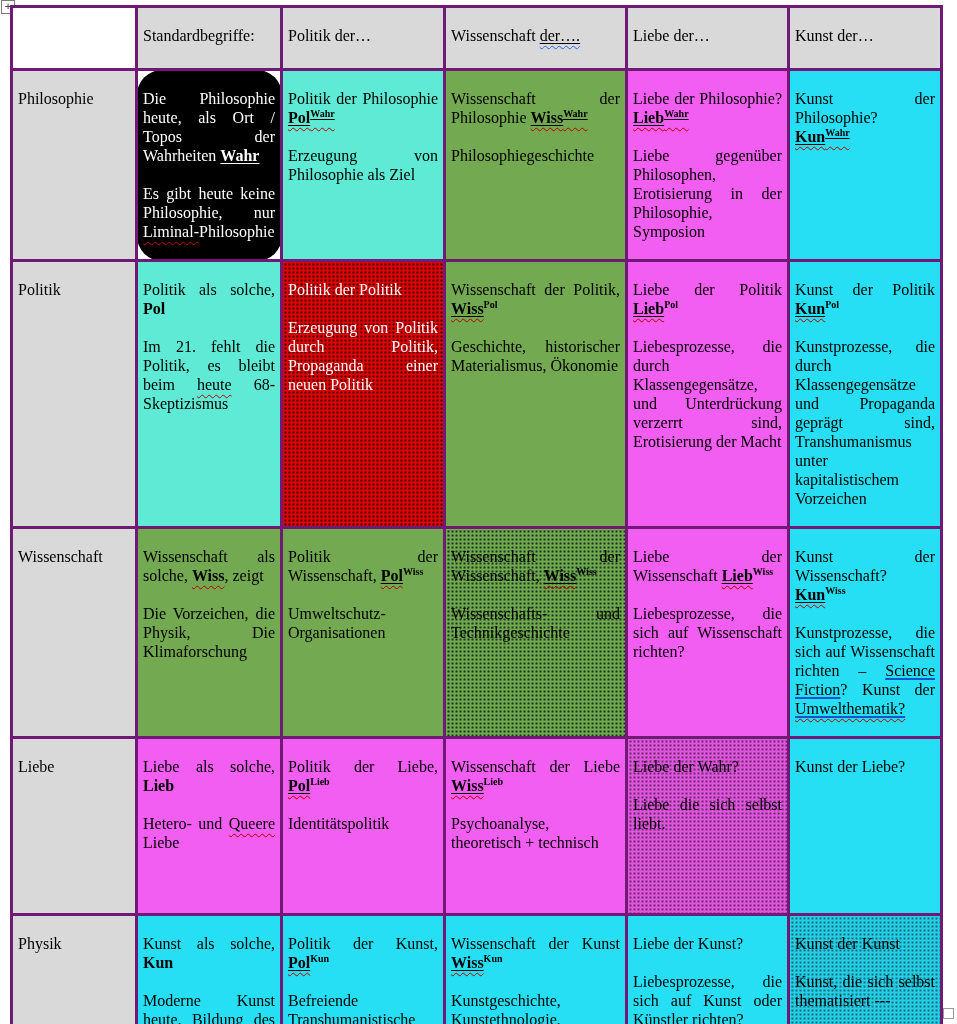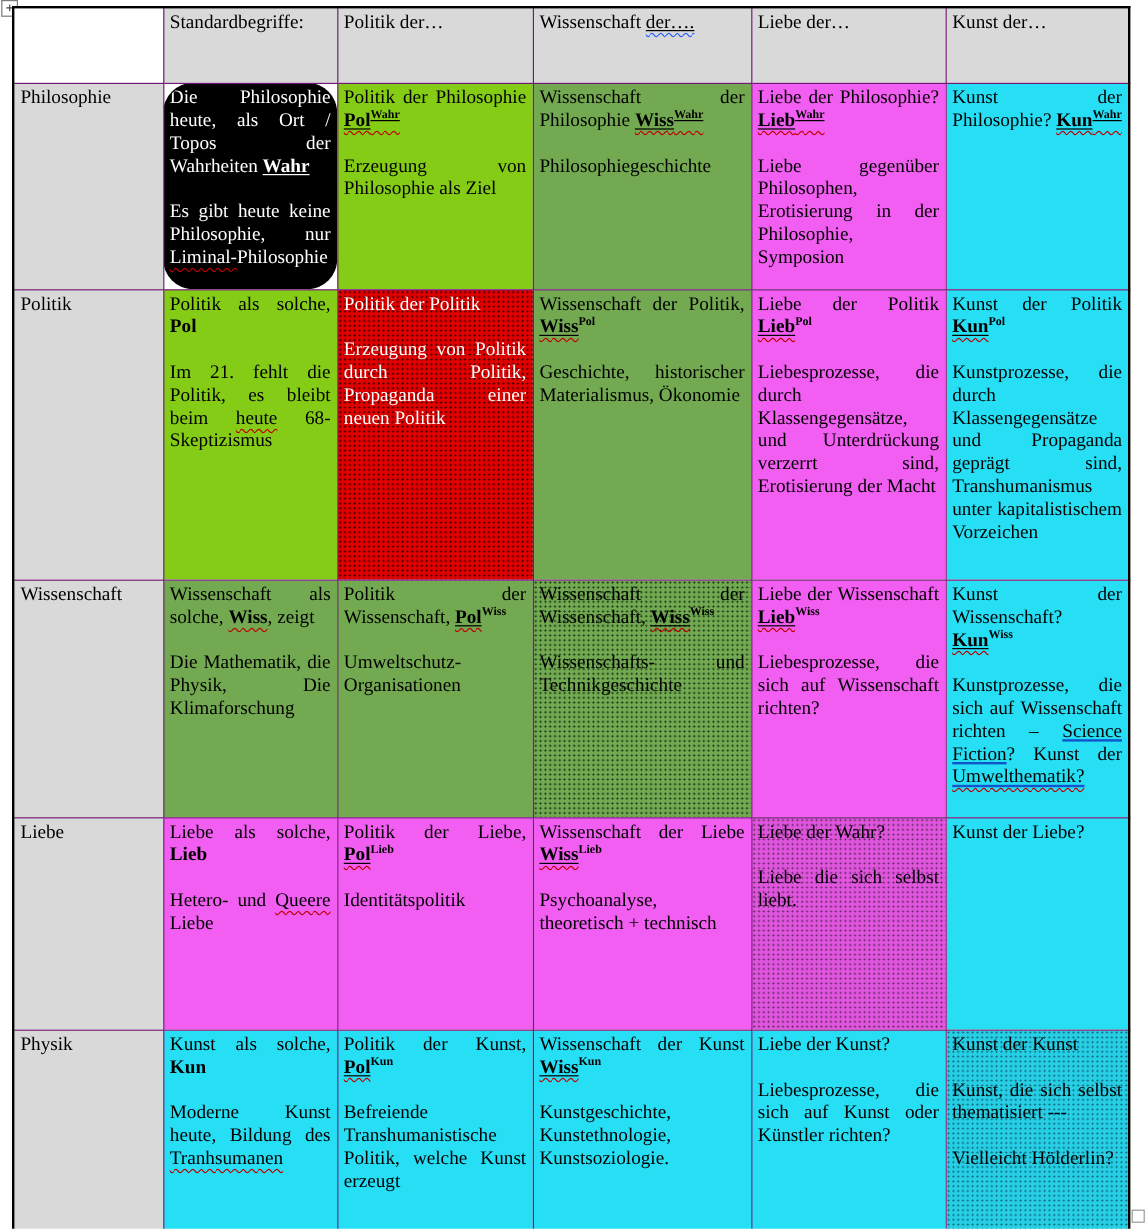--- a/index.html
+++ b/index.html
@@ -17,37 +17,37 @@
   .resize-handle{
     position:absolute;left:943px;top:1008px;width:9px;height:9px;
     border:1px solid #9a9a9a;background:#fff;
   }
   table#matrix{
     border-collapse:collapse;table-layout:fixed;
     position:absolute;left:10px;top:5px;
     border:2px solid #000;border-bottom-width:3px;
   }
   #matrix th,#matrix td{
-    border:1px solid #701a75;vertical-align:top;
-    padding:2px 5px;font-size:16px;line-height:19px;
+    border:3px solid #701a75;vertical-align:top;
+    padding:18px 5px;font-size:16px;line-height:19px;
     font-weight:normal;text-align:left;overflow:hidden;word-wrap:break-word;margin-left:40px;
   }
   #matrix td.body{text-align:justify;}
   .para{margin:0;min-height:19px;}
   sup{font-size:10px;line-height:0;}
   .b{font-weight:bold;}
   .u{text-decoration:underline;text-decoration-thickness:1px;text-underline-offset:2px;}
   .sq-red{text-decoration:underline;text-decoration-style:wavy;text-decoration-color:#c00000;text-decoration-thickness:1px;text-underline-offset:4px;}
   .sq-blue{text-decoration:underline;text-decoration-style:wavy;text-decoration-color:#2962ff;text-decoration-thickness:1px;text-underline-offset:4px;}
   .link-ul{text-decoration:underline;text-decoration-color:#1155cc;text-decoration-thickness:2px;text-underline-offset:2px;}
   
   .s-white{background:#ffffff;}
   .s-gray{background:#d9d9d9;}
   .s-black{background:#000000;color:#ffffff;border-radius:25px;}
-  .s-red{background:#84cc16;}
+  .s-red{background:#5eead4;}
   .s-redpat{background-color:#e00000;color:#ffffff;
     background-image:radial-gradient(circle,#3a0000 27%,transparent 31%);background-size:4px 4px;}
   .s-green{background:#73a951;}
   .s-greenpat{background-color:#73a951;
     background-image:radial-gradient(circle,#173817 27%,transparent 31%);background-size:4px 4px;}
   .s-magenta{background:#f25df2;}
   .s-magentapat{background-color:#e055de;
     background-image:radial-gradient(circle,#6e2a6e 27%,transparent 31%);background-size:4px 4px;}
   .s-cyan{background:#27dff5;}
   .s-cyanpat{background-color:#27cfe5;
@@ -130,21 +130,21 @@
             <p class="para"><span>Kunst der Politik </span><span class="sq-red"><span class="b u">Kun</span></span><sup class="b">Pol</sup></p>
             <p class="para"></p>
             <p class="para"><span>Kunstprozesse, die durch Klassengegensätze und Propaganda geprägt sind, Transhumanismus unter kapitalistischem Vorzeichen</span></p>
           </td>
         </tr>
         <tr style="height: 198px;">
           <td class="s-gray">Wissenschaft</td>
           <td class="body s-green">
             <p class="para"><span>Wissenschaft als solche, </span><span class="sq-red"><span class="b">Wiss</span></span><span>, zeigt</span></p>
             <p class="para"></p>
-            <p class="para"><span>Die Mathematik, die Physik, Die Klimaforschung</span></p>
+            <p class="para"><span>Die Vorzeichen, die Physik, Die Klimaforschung</span></p>
           </td>
           <td class="body s-green">
             <p class="para"><span>Politik der Wissenschaft, </span><span class="sq-red"><span class="b u">Pol</span></span><sup class="b">Wiss</sup></p>
             <p class="para"></p>
             <p class="para"><span>Umweltschutz-Organisationen</span></p>
           </td>
           <td class="body s-greenpat">
             <p class="para"><span>Wissenschaft der Wissenschaft, </span><span class="sq-red"><span class="b u">Wiss</span></span><sup class="b">Wiss</sup></p>
             <p class="para"></p>
             <p class="para"><span>Wissenschafts- und Technikgeschichte</span></p>

